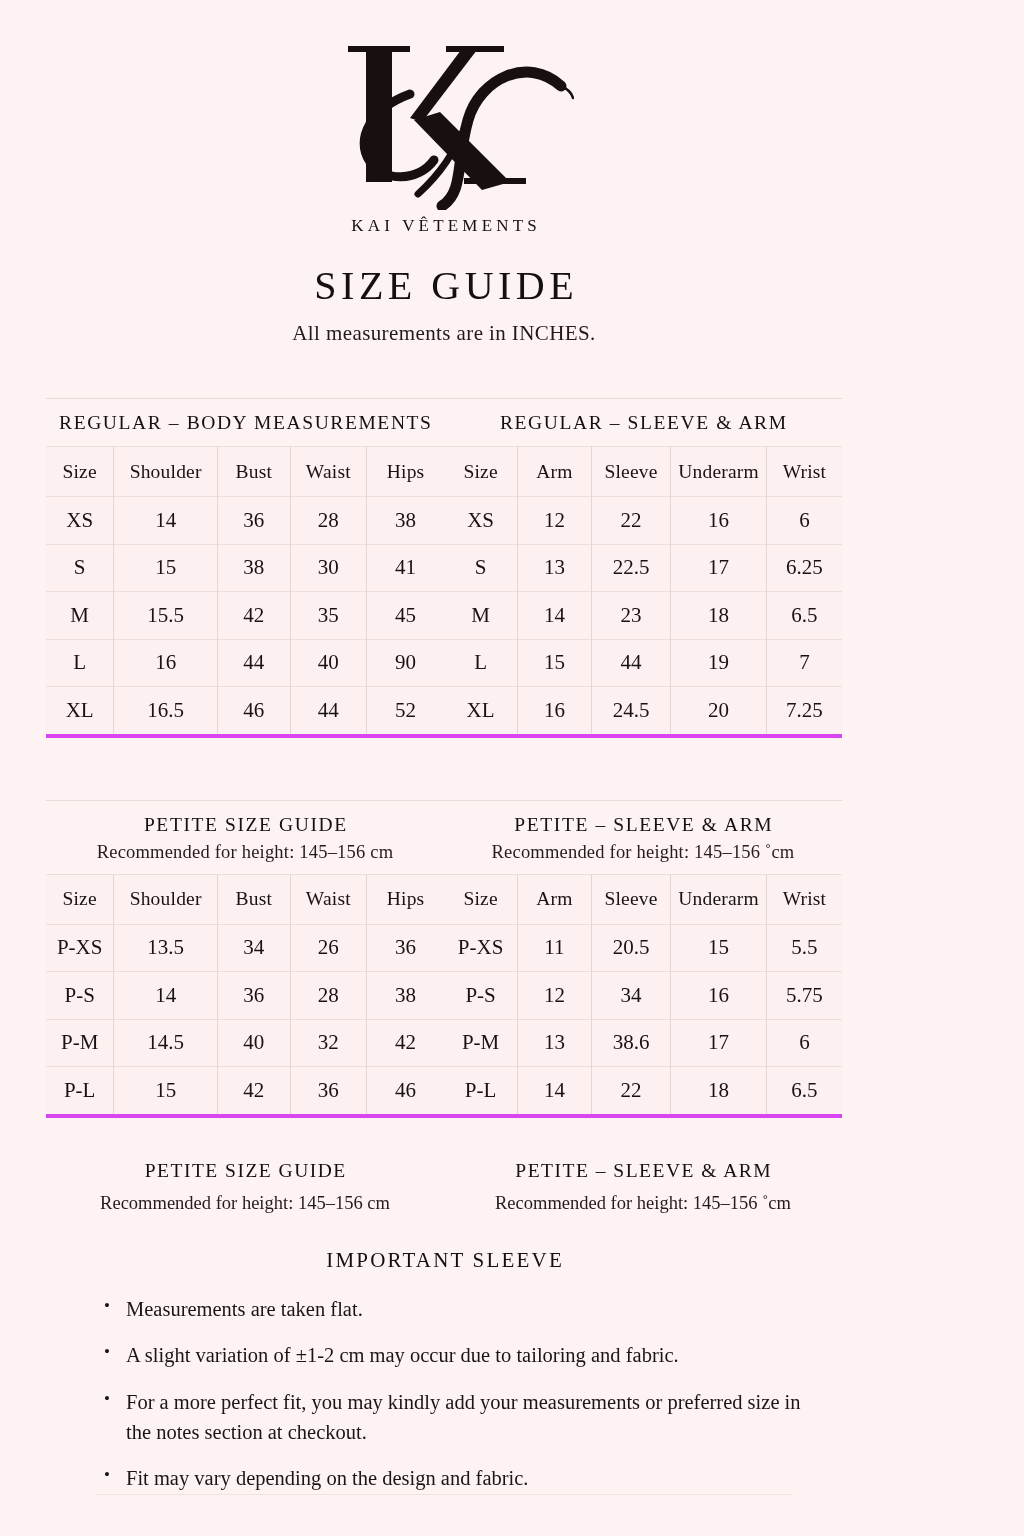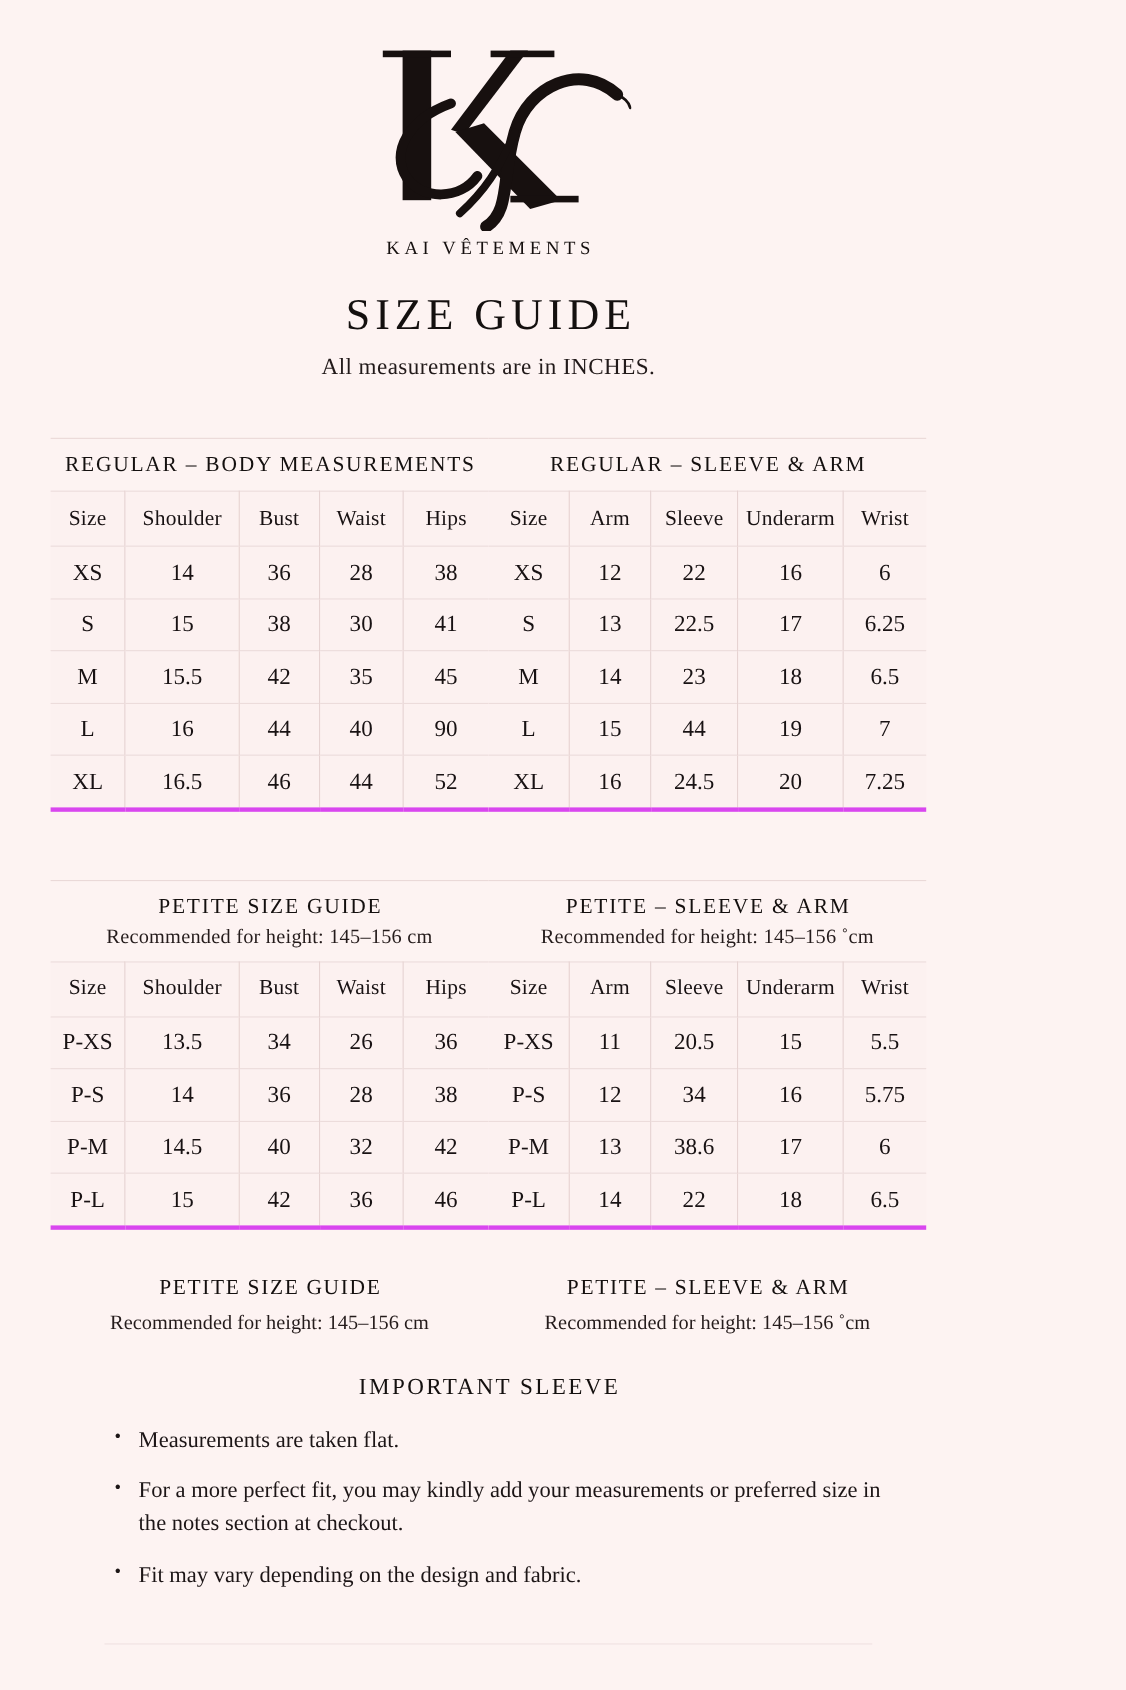--- a/index.html
+++ b/index.html
@@ -472,19 +472,20 @@
     </div>
     <div class="repeat-block">
       <div class="repeat-title">PETITE – SLEEVE &amp; ARM</div>
       <div class="repeat-sub">Recommended for height: 145–156 ˚cm</div>
     </div>
   </div>
 
   <div class="notes-title">IMPORTANT SLEEVE</div>
   <ul class="notes">
     <li>Measurements are taken flat.</li>
+    <li>A slight variation of ±1-2 cm may occur due to tailoring and fabric.</li>
     <li>For a more perfect fit, you may kindly add your measurements or preferred size in the notes section at checkout.</li>
     <li>Fit may vary depending on the design and fabric.</li>
   </ul>
 
   <div class="bottom-rule"></div>
 
 </div>
 
 </body></html>

